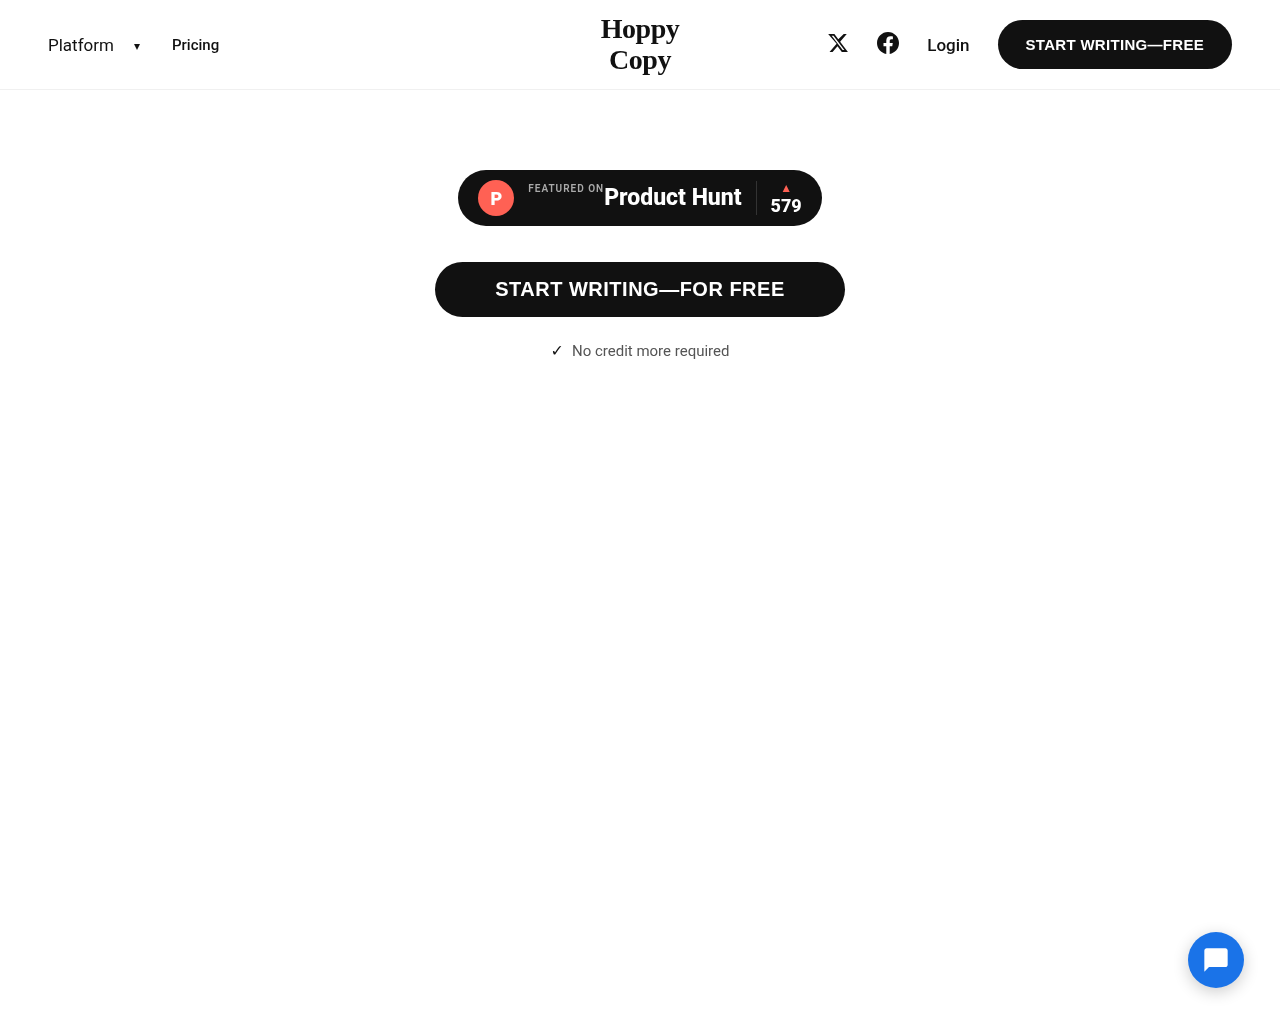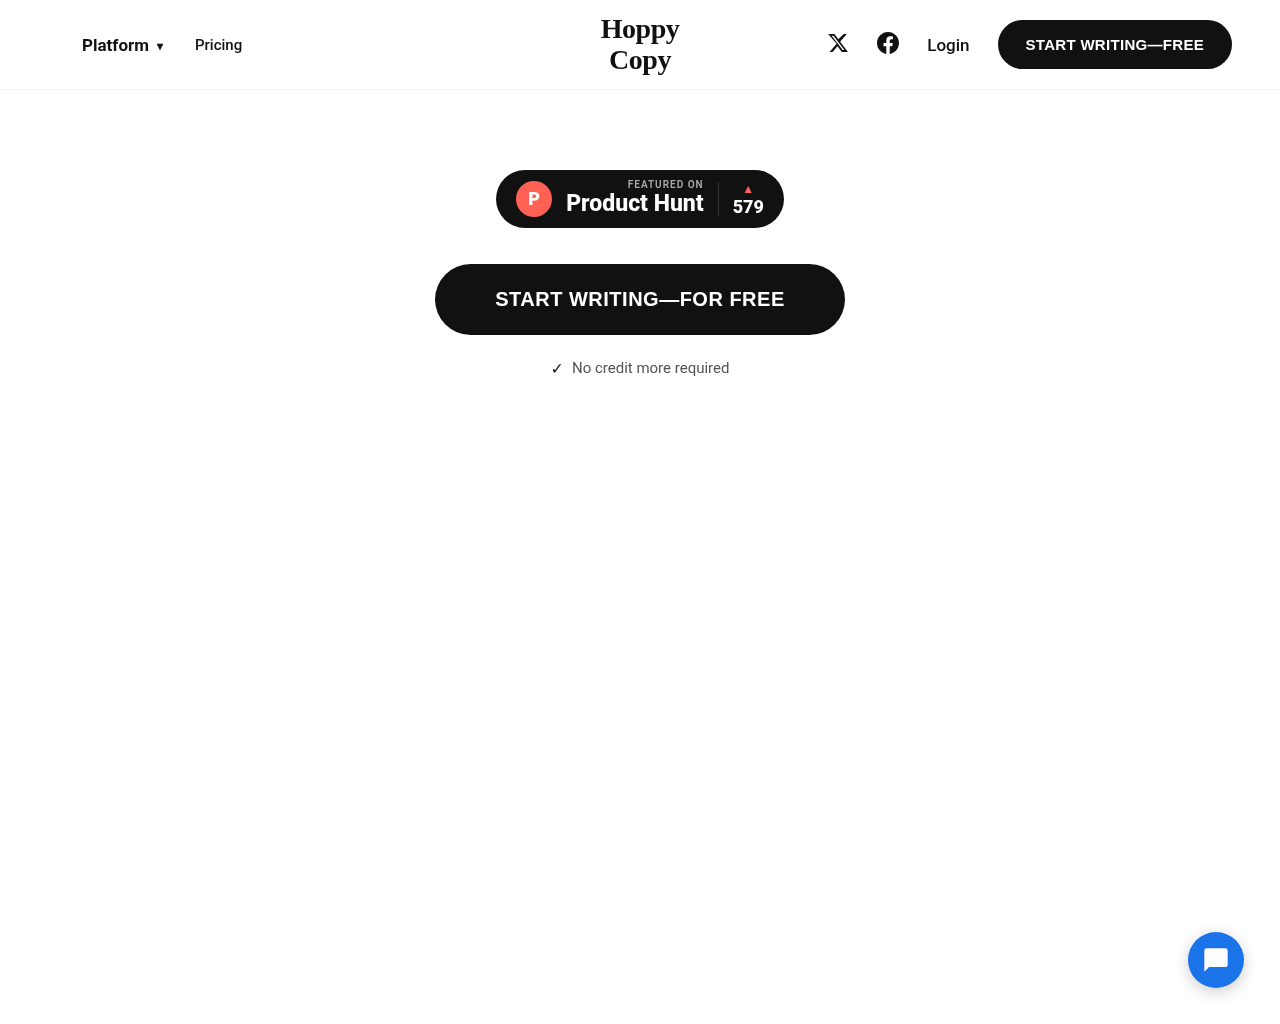--- a/index.html
+++ b/index.html
@@ -29,25 +29,24 @@
 
     .nav-left {
       display: flex;
       align-items: center;
       gap: 32px;
     }
 
     .nav-platform {
       display: flex;
       align-items: center;
-      gap: 8px;
+      gap: 20px;
       font-size: 17px;
-      font-weight: 700;
-      cursor: pointer;
-      margin-left: 34px;
+      font-weight: 400;
+      cursor: pointer;
     }
 
     .nav-platform .chevron {
       font-size: 12px;
       margin-top: 2px;
     }
 
     .nav-pricing {
       font-size: 15px;
       font-weight: 500;
@@ -151,22 +150,22 @@
       align-items: center;
       justify-content: center;
       font-weight: 900;
       font-size: 18px;
       color: #fff;
       flex-shrink: 0;
     }
 
     .ph-text {
       display: flex;
-      flex-direction: column;
-      align-items: flex-end;
+      flex-direction: row;
+      align-items: flex-start;
     }
 
     .ph-featured-on {
       font-size: 10px;
       font-weight: 600;
       letter-spacing: 1px;
       text-transform: uppercase;
       color: #aaaaaa;
       line-height: 1;
     }
@@ -198,21 +197,21 @@
       color: #ffffff;
       line-height: 1;
     }
 
     
     .hero-cta {
       background: #111111;
       color: #ffffff;
       border: none;
       border-radius: 50px;
-      padding: 24px 60px;
+      padding: 16px 60px;
       font-size: 20px;
       font-weight: 800;
       cursor: pointer;
       letter-spacing: 0.5px;
       margin-bottom: 24px;
     }
 
     .no-credit-card {
       font-size: 15px;
       color: #555555;

